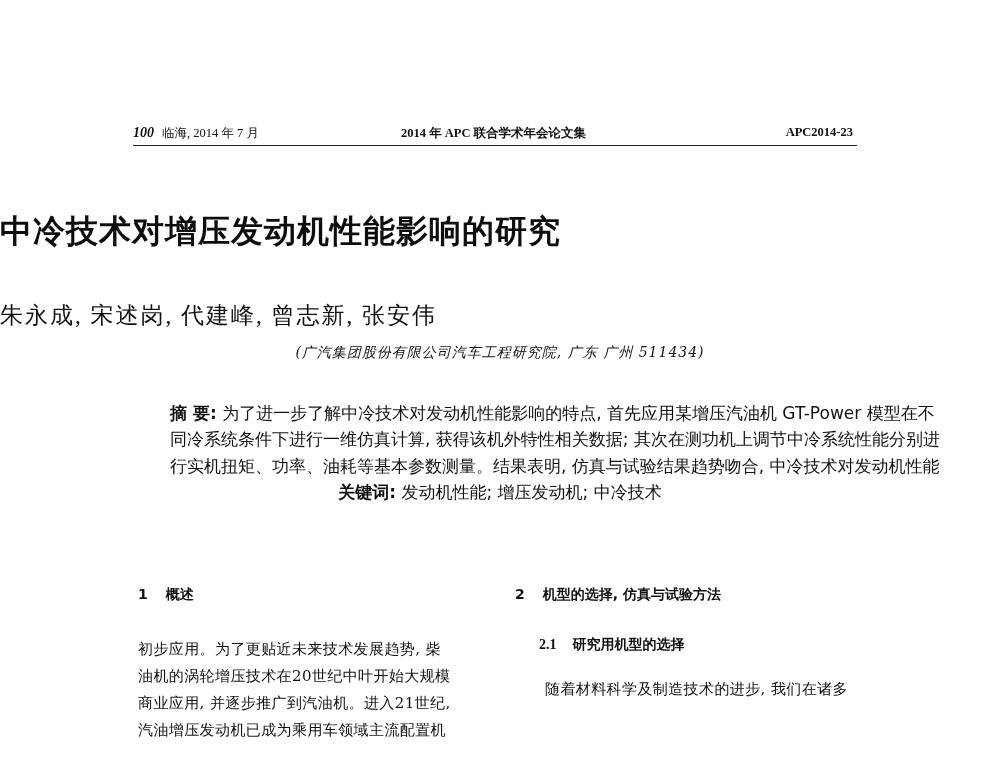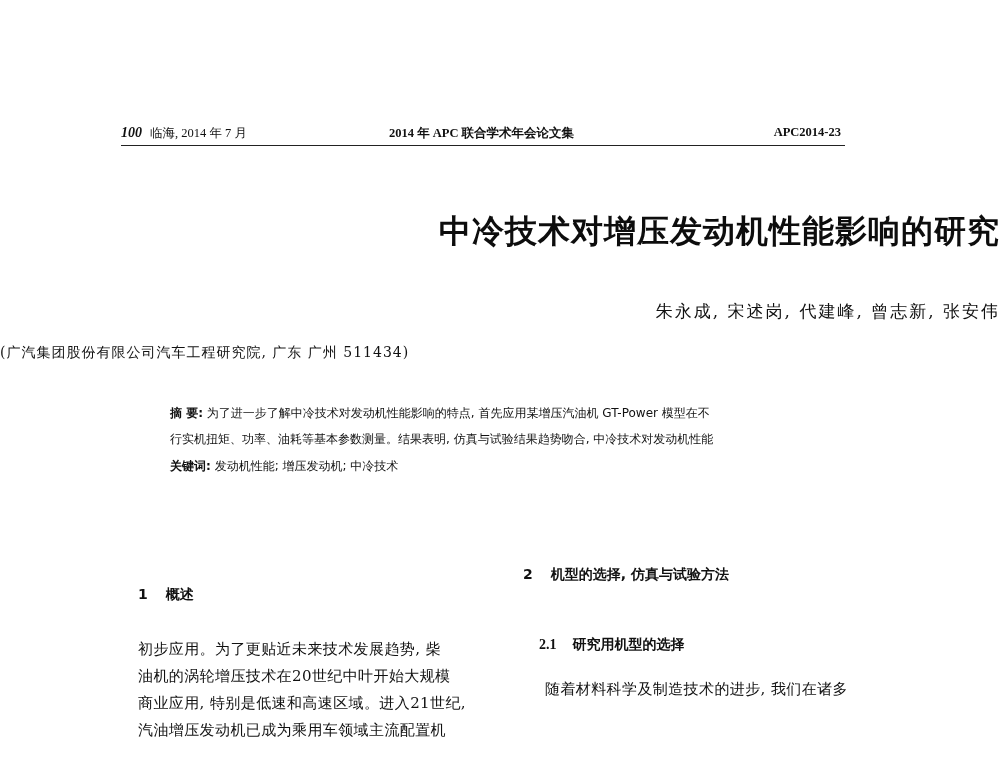--- a/index.html
+++ b/index.html
@@ -12,69 +12,73 @@
       height: 761px;
       position: relative;
       overflow: hidden;
       color: #111111;
       font-family: "DejaVu Serif", "Liberation Serif", serif;
     }
 
     
     .running-header {
       position: absolute;
-      left: 121px;
+      left: 133px;
       top: 123px;
       width: 724px;
       height: 22px;
       border-bottom: 1.5px solid #222;
       font-family: "Liberation Serif", "DejaVu Serif", serif;
       font-size: 12.5px;
       text-decoration: underline;
     }
     .rh-left { position: absolute; left: 0; top: 2px; }
     .rh-page { font-style: italic; font-weight: bold; font-size: 14px; margin-right: 8px; }
     .rh-center { position: absolute; left: 268px; top: 2px; font-weight: bold; }
     .rh-right { position: absolute; right: 4px; top: 2px; font-weight: bold; }
 
     .paper-title {
       position: absolute;
       left: 0; width: 1000px;
       top: 210px;
-      text-align: right;
+      text-align: left;
       font-family: "DejaVu Sans", "Liberation Sans", sans-serif;
       font-size: 32px;
       font-weight: bold;
       letter-spacing: 1px;
       color: #0d0d0d;
     }
     .authors {
       position: absolute;
       left: 0; width: 1000px;
       top: 300px;
-      text-align: right;
-      font-size: 17px;
+      text-align: left;
+      font-size: 23px;
       letter-spacing: 2px;
+      font-family: Liberation Serif, serif;
     }
     .affiliation {
       position: absolute;
       left: 0; width: 1000px;
       top: 344px;
+      text-align: center;
       font-size: 14px;
       letter-spacing: 1px;
+      font-style: italic;
     }
 
     .abstract-block {
       position: absolute;
       left: 170px;
       top: 400px;
       width: 660px;
       font-family: "DejaVu Sans", "Liberation Sans", sans-serif;
-      font-size: 12px;
+      font-size: 17px;
       line-height: 26.3px;
+      text-align: center;
     }
     .abstract-line { display: block; white-space: nowrap; }
     .abstract-label, .keywords-label { font-weight: bold; }
 
     .section-heading {
       position: absolute;
       font-family: "DejaVu Sans", "Liberation Sans", sans-serif;
       font-weight: bold;
       font-size: 14px;
     }
@@ -110,38 +114,39 @@
   <div class="rh-center">2014 年 APC 联合学术年会论文集</div>
   <div class="rh-right">APC2014-23</div>
 </div>
 
 <div class="paper-title">中冷技术对增压发动机性能影响的研究</div>
 <div class="authors">朱永成, 宋述岗, 代建峰, 曾志新, 张安伟</div>
 <div class="affiliation">(广汽集团股份有限公司汽车工程研究院, 广东 广州   511434)</div>
 
 <div class="abstract-block">
   <span class="abstract-line"><span class="abstract-label">摘 要:</span> <span>为了进一步了解中冷技术对发动机性能影响的特点, 首先应用某增压汽油机 GT-Power 模型在不</span></span>
+  <span class="abstract-line">同冷系统条件下进行一维仿真计算, 获得该机外特性相关数据; 其次在测功机上调节中冷系统性能分别进</span>
   <span class="abstract-line">行实机扭矩、功率、油耗等基本参数测量。结果表明, 仿真与试验结果趋势吻合, 中冷技术对发动机性能</span>
   <span class="abstract-line"><span class="keywords-label">关键词:</span> <span>发动机性能; 增压发动机; 中冷技术</span></span>
 </div>
 
 <div class="section-heading" style="left:138px; top:586px;">
   <span class="sec-num">1</span><span>概述</span>
 </div>
 
 <div class="clipped" style="left:138px; top:636px; width:360px; height:125px;">
   <div class="col-text" style="left:0; top:0;">
     <span class="line">初步应用。为了更贴近未来技术发展趋势, 柴</span>
     <span class="line">油机的涡轮增压技术在20世纪中叶开始大规模</span>
-    <span class="line">商业应用, 特别是低速和高速区域。进入21世纪,</span>
+    <span class="line">商业应用, 并逐步推广到汽油机。进入21世纪,</span>
     <span class="line">汽油增压发动机已成为乘用车领域主流配置机</span>
   </div>
 </div>
 
-<div class="section-heading" style="left:515px; top:566px;margin-left:8px;">
+<div class="section-heading" style="left:515px; top:586px;">
   <span class="sec-num">2</span><span>机型的选择, 仿真与试验方法</span>
 </div>
 
 <div class="sub-heading" style="left:515px; top:636px;margin-left:24px;">
   <span class="sub-num">2.1</span><span>研究用机型的选择</span>
 </div>
 
 <div class="col-text" style="left:515px; top:676px;">
   <span class="line indent">随着材料科学及制造技术的进步, 我们在诸多</span>
 </div>

